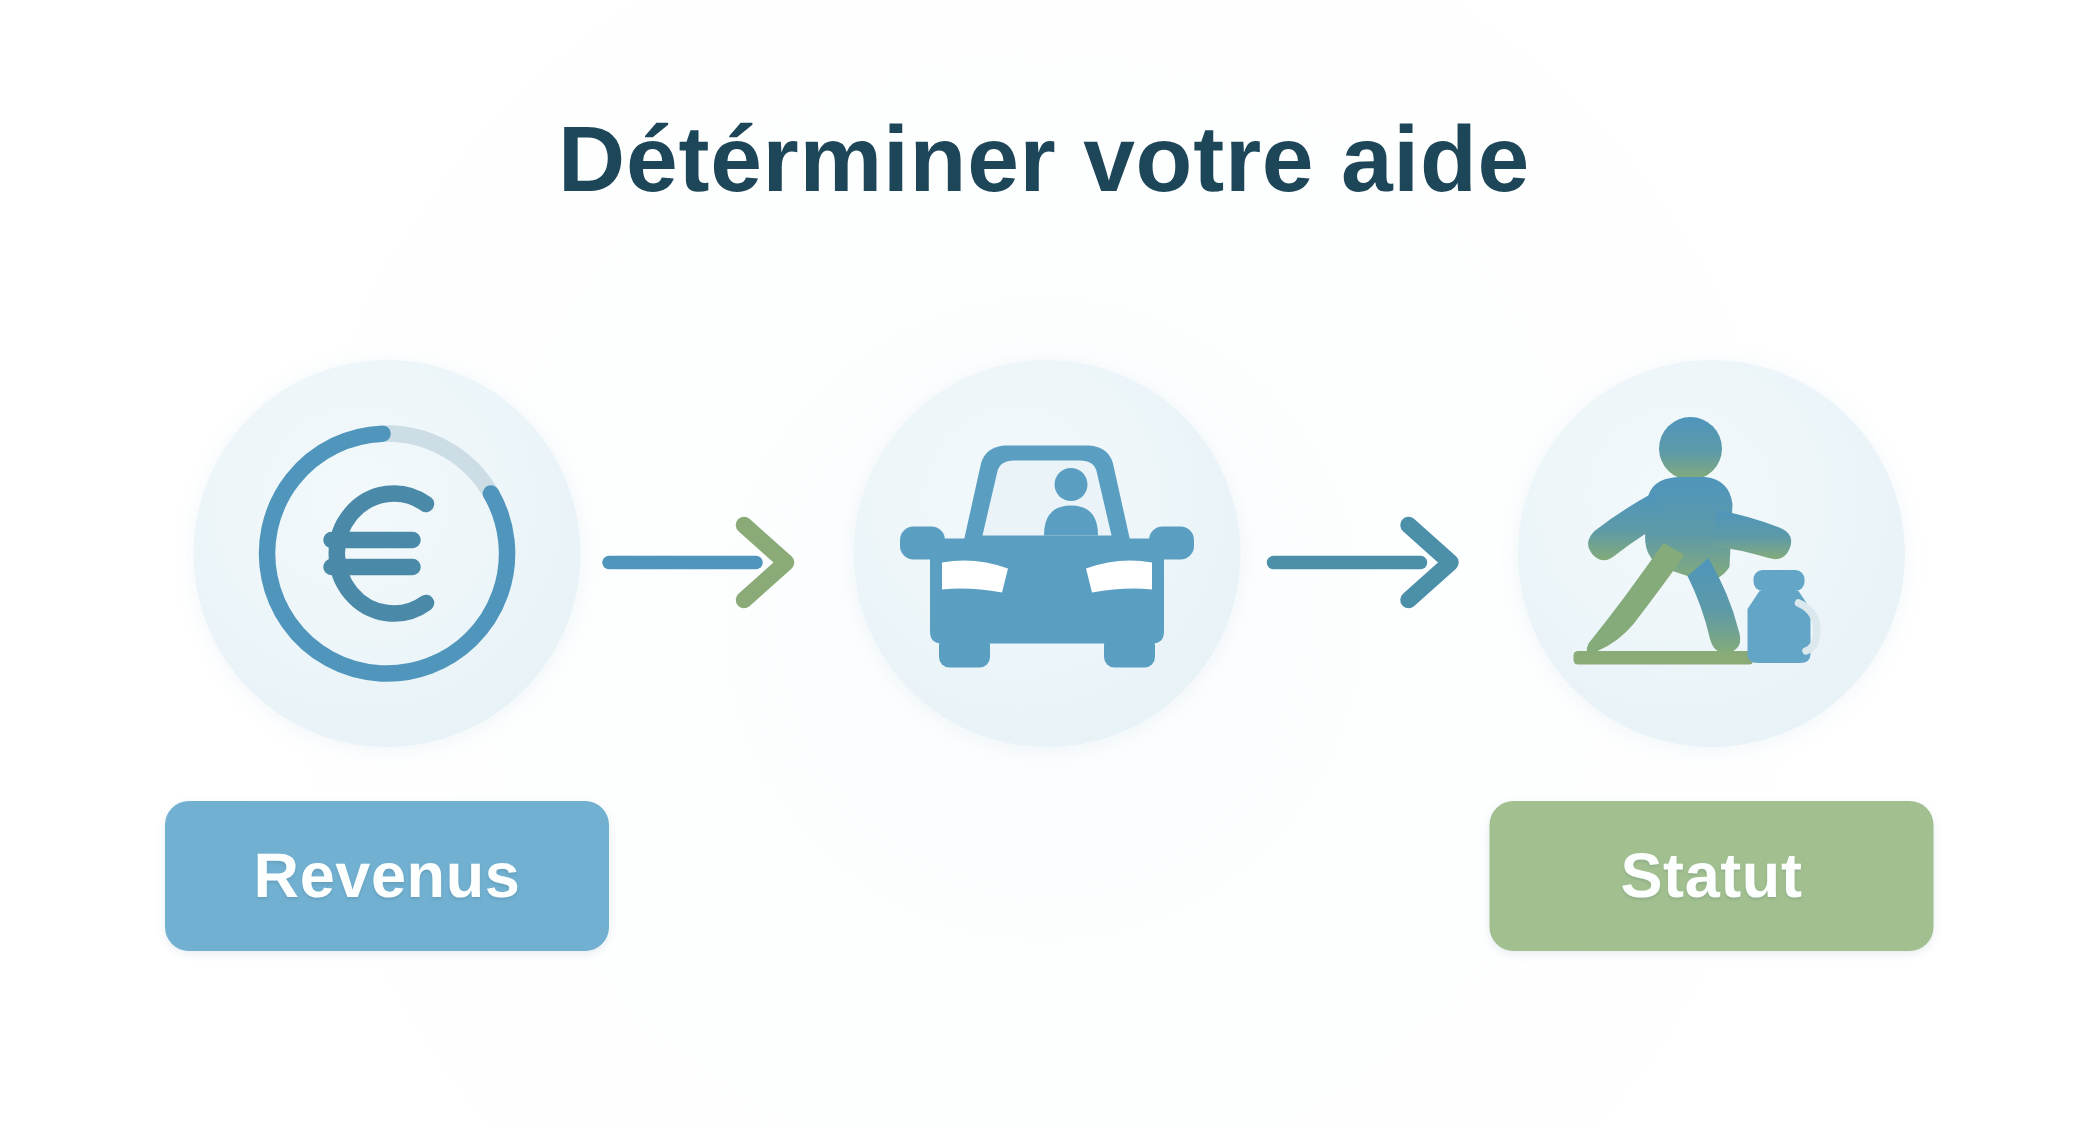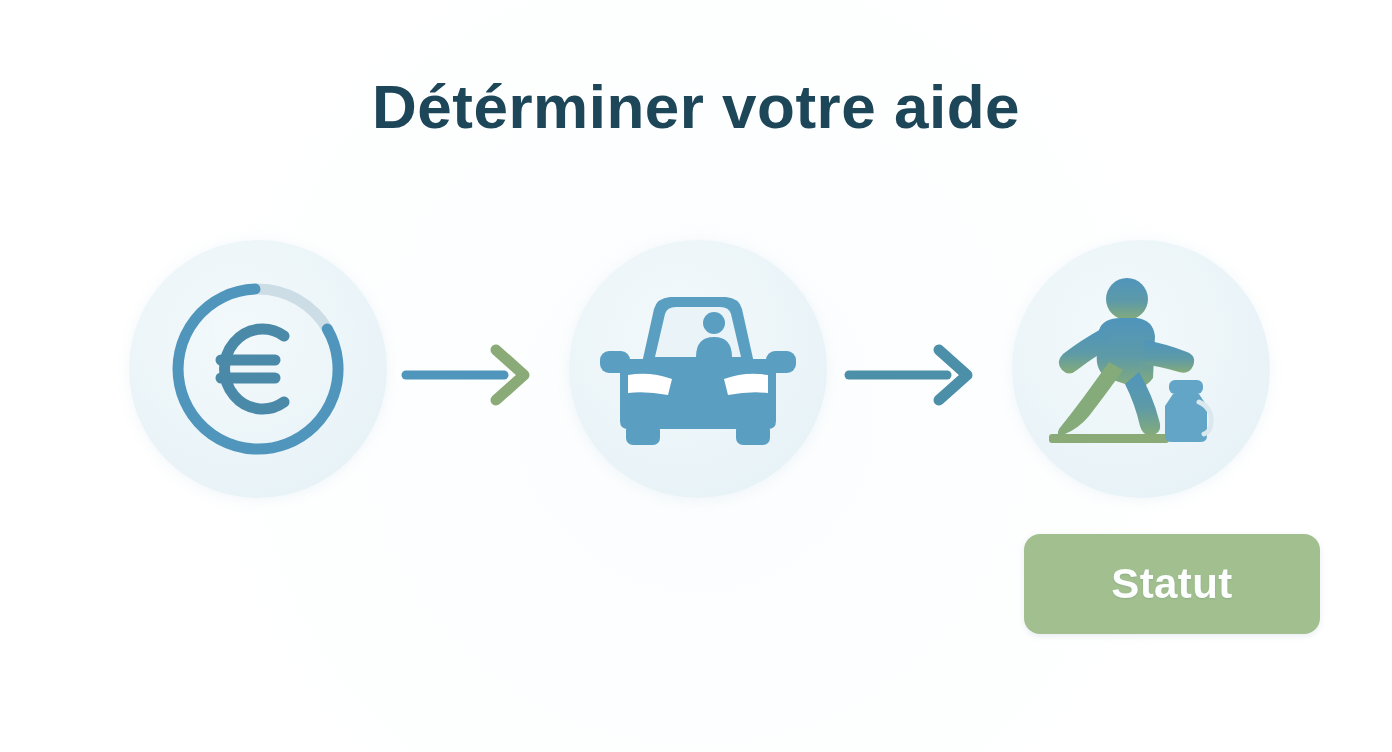--- a/index.html
+++ b/index.html
@@ -88,21 +88,21 @@
   }
   .pill-label {
     color: #fdfefe;
     font-size: 42px;
     font-weight: 600;
     letter-spacing: 0.4px;
     text-shadow: 0 1px 2px rgba(60, 95, 115, 0.18);
     white-space: nowrap;
   }
   .pill-blue  { background: #71b0d0; }
-  .pill-green { background: #a2c08f; margin-left: 31px; }
+  .pill-green { background: #a2c08f; }
 
   
   .arrow {
     position: absolute;
     top: 340px;
     width: 140px;
     height: 70px;
   }
   .arrow-1 { left: 400px; }
   .arrow-2 { left: 843px; }
@@ -126,20 +126,23 @@
 
             <path d="M164.3 55 A80 80 0 1 1 92 15.1" fill="none" stroke="#4f95bc" stroke-width="11" stroke-linecap="round"></path>
 
             <g fill="none" stroke="#4a8aa8" stroke-width="11" stroke-linecap="round">
               <path d="M121 62 A38 40 0 1 0 121 128"></path>
               <line x1="58" y1="86" x2="112" y2="86"></line>
               <line x1="58" y1="104" x2="112" y2="104"></line>
             </g>
           </svg>
         </span>
+      </div>
+      <div class="pill pill-blue">
+        <span class="pill-label">Revenus</span>
       </div>
     </div>
 
     <div class="step step-2">
       <div class="icon-circle">
         <span>
           <svg width="200" height="180" viewBox="0 0 200 180">
             <g fill="#5a9fc2">
 
               <rect x="2" y="72" width="30" height="22" rx="9"></rect>

